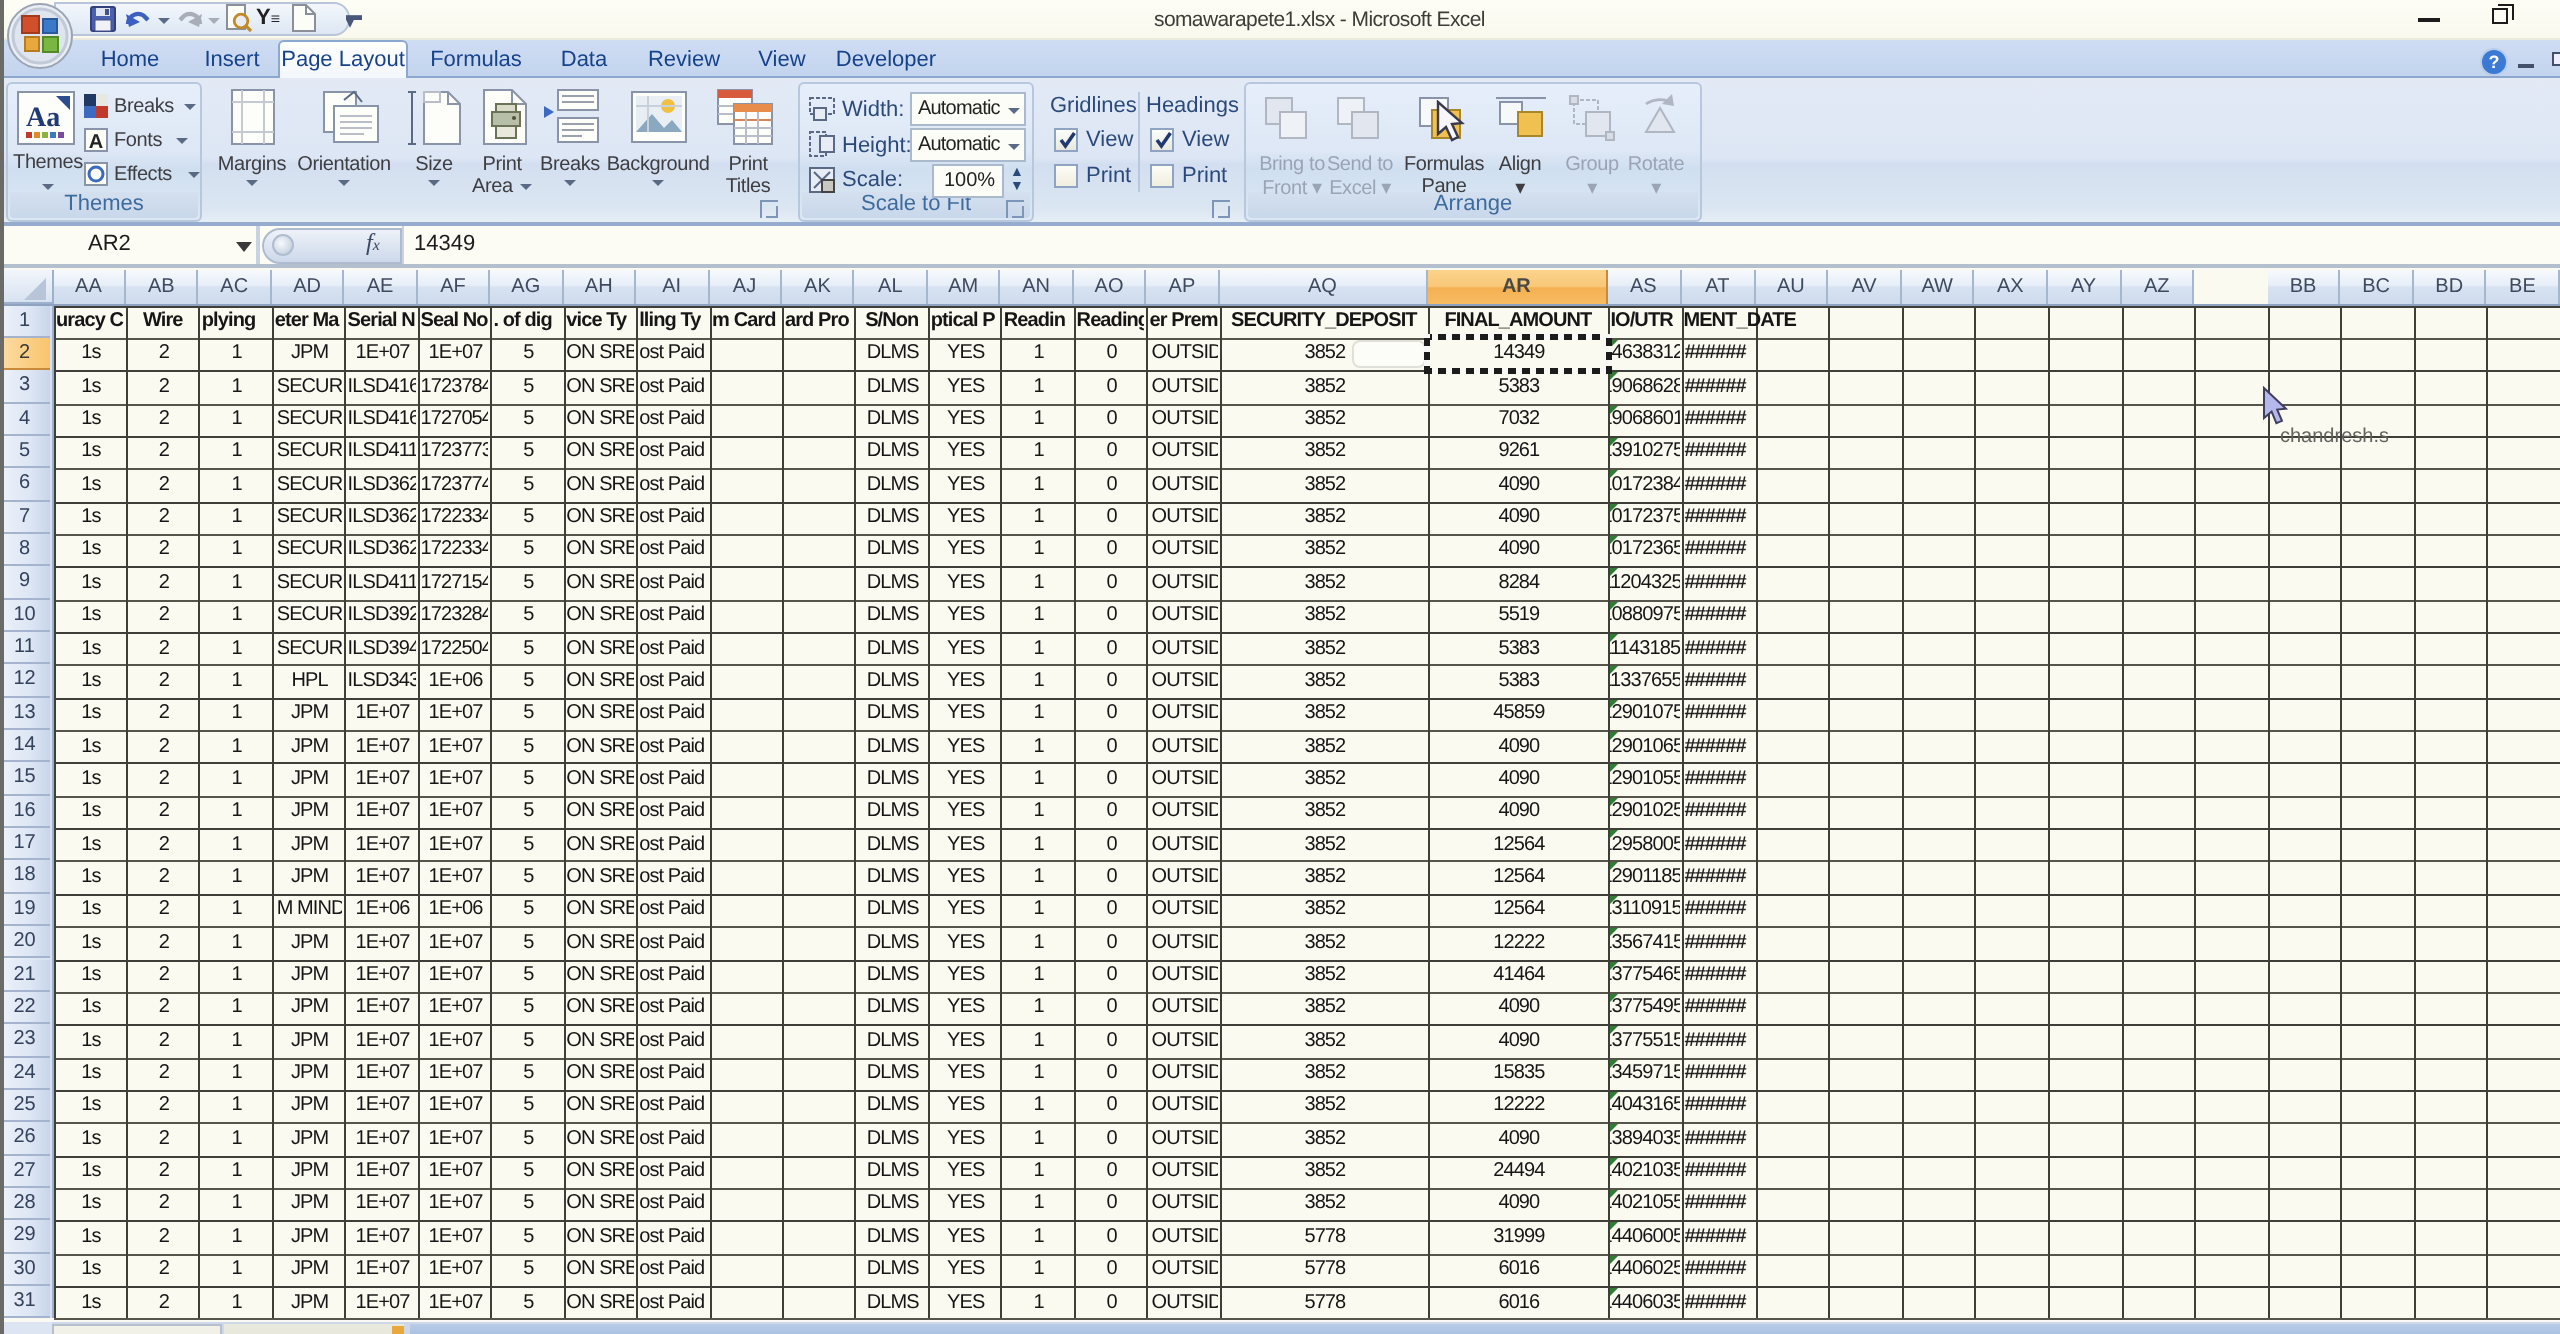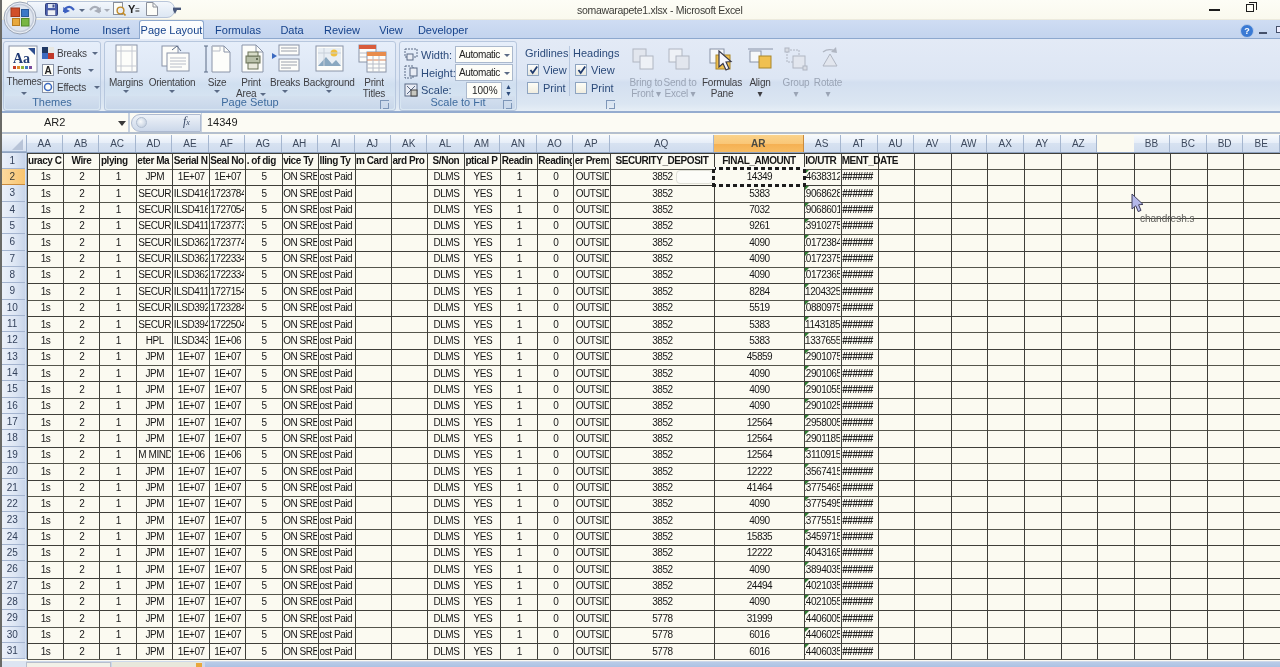--- a/index.html
+++ b/index.html
@@ -118,23 +118,20 @@
       <text x="6" y="10" font-size="10" font-weight="bold" fill="#222" text-anchor="middle">A</text>
     </svg>
     <div class="rlab abs nw" style="left:57px;top:65px;width:34px;text-align:left;">Fonts</div>
     <div class="caret abs" style="left:88px;top:69px;"></div>
     <svg class="abs" width="12" height="12" style="left:42px;top:81px">
       <rect x="0.5" y="0.5" width="11" height="11" fill="#fdfdf8" stroke="#8a94a8"></rect>
       <circle cx="6" cy="6" r="3.5" fill="none" stroke="#3c6ac0" stroke-width="1.5"></circle>
     </svg>
     <div class="rlab abs nw" style="left:57px;top:82px;width:36px;text-align:left;">Effects</div>
     <div class="caret abs" style="left:94px;top:86px;"></div>
-    <div class="grpbox" style="left:104px;width:292px;">
- <div class="grplab">Page Setup</div>
-    </div>
     <div class="launch" style="left:380px;top:100px;"></div>
     <svg class="abs" width="30" height="30" style="left:112px;top:44px">
       <rect x="4" y="1" width="21" height="27" fill="#fdfdfa" stroke="#8a94a8"></rect>
       <line x1="9" y1="1" x2="9" y2="28" stroke="#c5c9d2"></line>
       <line x1="20" y1="1" x2="20" y2="28" stroke="#c5c9d2"></line>
       <line x1="4" y1="7" x2="25" y2="7" stroke="#c5c9d2"></line>
       <line x1="4" y1="22" x2="25" y2="22" stroke="#c5c9d2"></line>
     </svg>
     <svg class="abs" width="30" height="30" style="left:160px;top:44px">
       <rect x="2" y="2" width="16" height="20" fill="#fdfdfa" stroke="#8a94a8"></rect>
@@ -241,20 +238,23 @@
     <div class="cb" style="left:527px;top:82px;background:linear-gradient(#fdfdf6,#f0ede0);"></div>
     <div class="abs nw" style="left:543px;top:82px;font-size:11px;color:#2b4a7a;">Print</div>
     <div class="cb" style="left:575px;top:64px;">
       <svg width="10" height="10" style="display:block;margin:0">
         <path d="M2.5 5 l2.2 3 l4.5 -6.5" fill="none" stroke="#1f3a6e" stroke-width="1.8"></path>
       </svg>
     </div>
     <div class="abs nw" style="left:591px;top:64px;font-size:11px;color:#2b4a7a;">View</div>
     <div class="cb" style="left:575px;top:82px;background:linear-gradient(#fdfdf6,#f0ede0);"></div>
     <div class="abs nw" style="left:591px;top:82px;font-size:11px;color:#2b4a7a;">Print</div>
+    <div class="grpbox" style="left:622px;width:229px;">
+ <div class="grplab">Arrange</div>
+    </div>
     <svg class="abs" width="30" height="28" style="left:630px;top:46px">
       <rect x="3" y="3" width="13" height="13" fill="#e2e6ee" stroke="#b0b6c2"></rect>
       <rect x="10" y="10" width="13" height="13" fill="#eef1f6" stroke="#b0b6c2"></rect>
     </svg>
     <svg class="abs" width="30" height="28" style="left:666px;top:46px">
       <rect x="3" y="3" width="13" height="13" fill="#eef1f6" stroke="#b0b6c2"></rect>
       <rect x="10" y="10" width="13" height="13" fill="#e2e6ee" stroke="#b0b6c2"></rect>
     </svg>
     <svg class="abs" width="30" height="28" style="left:707px;top:46px">
       <rect x="3" y="3" width="14" height="14" fill="#f6f8fa" stroke="#8a94a8"></rect>

